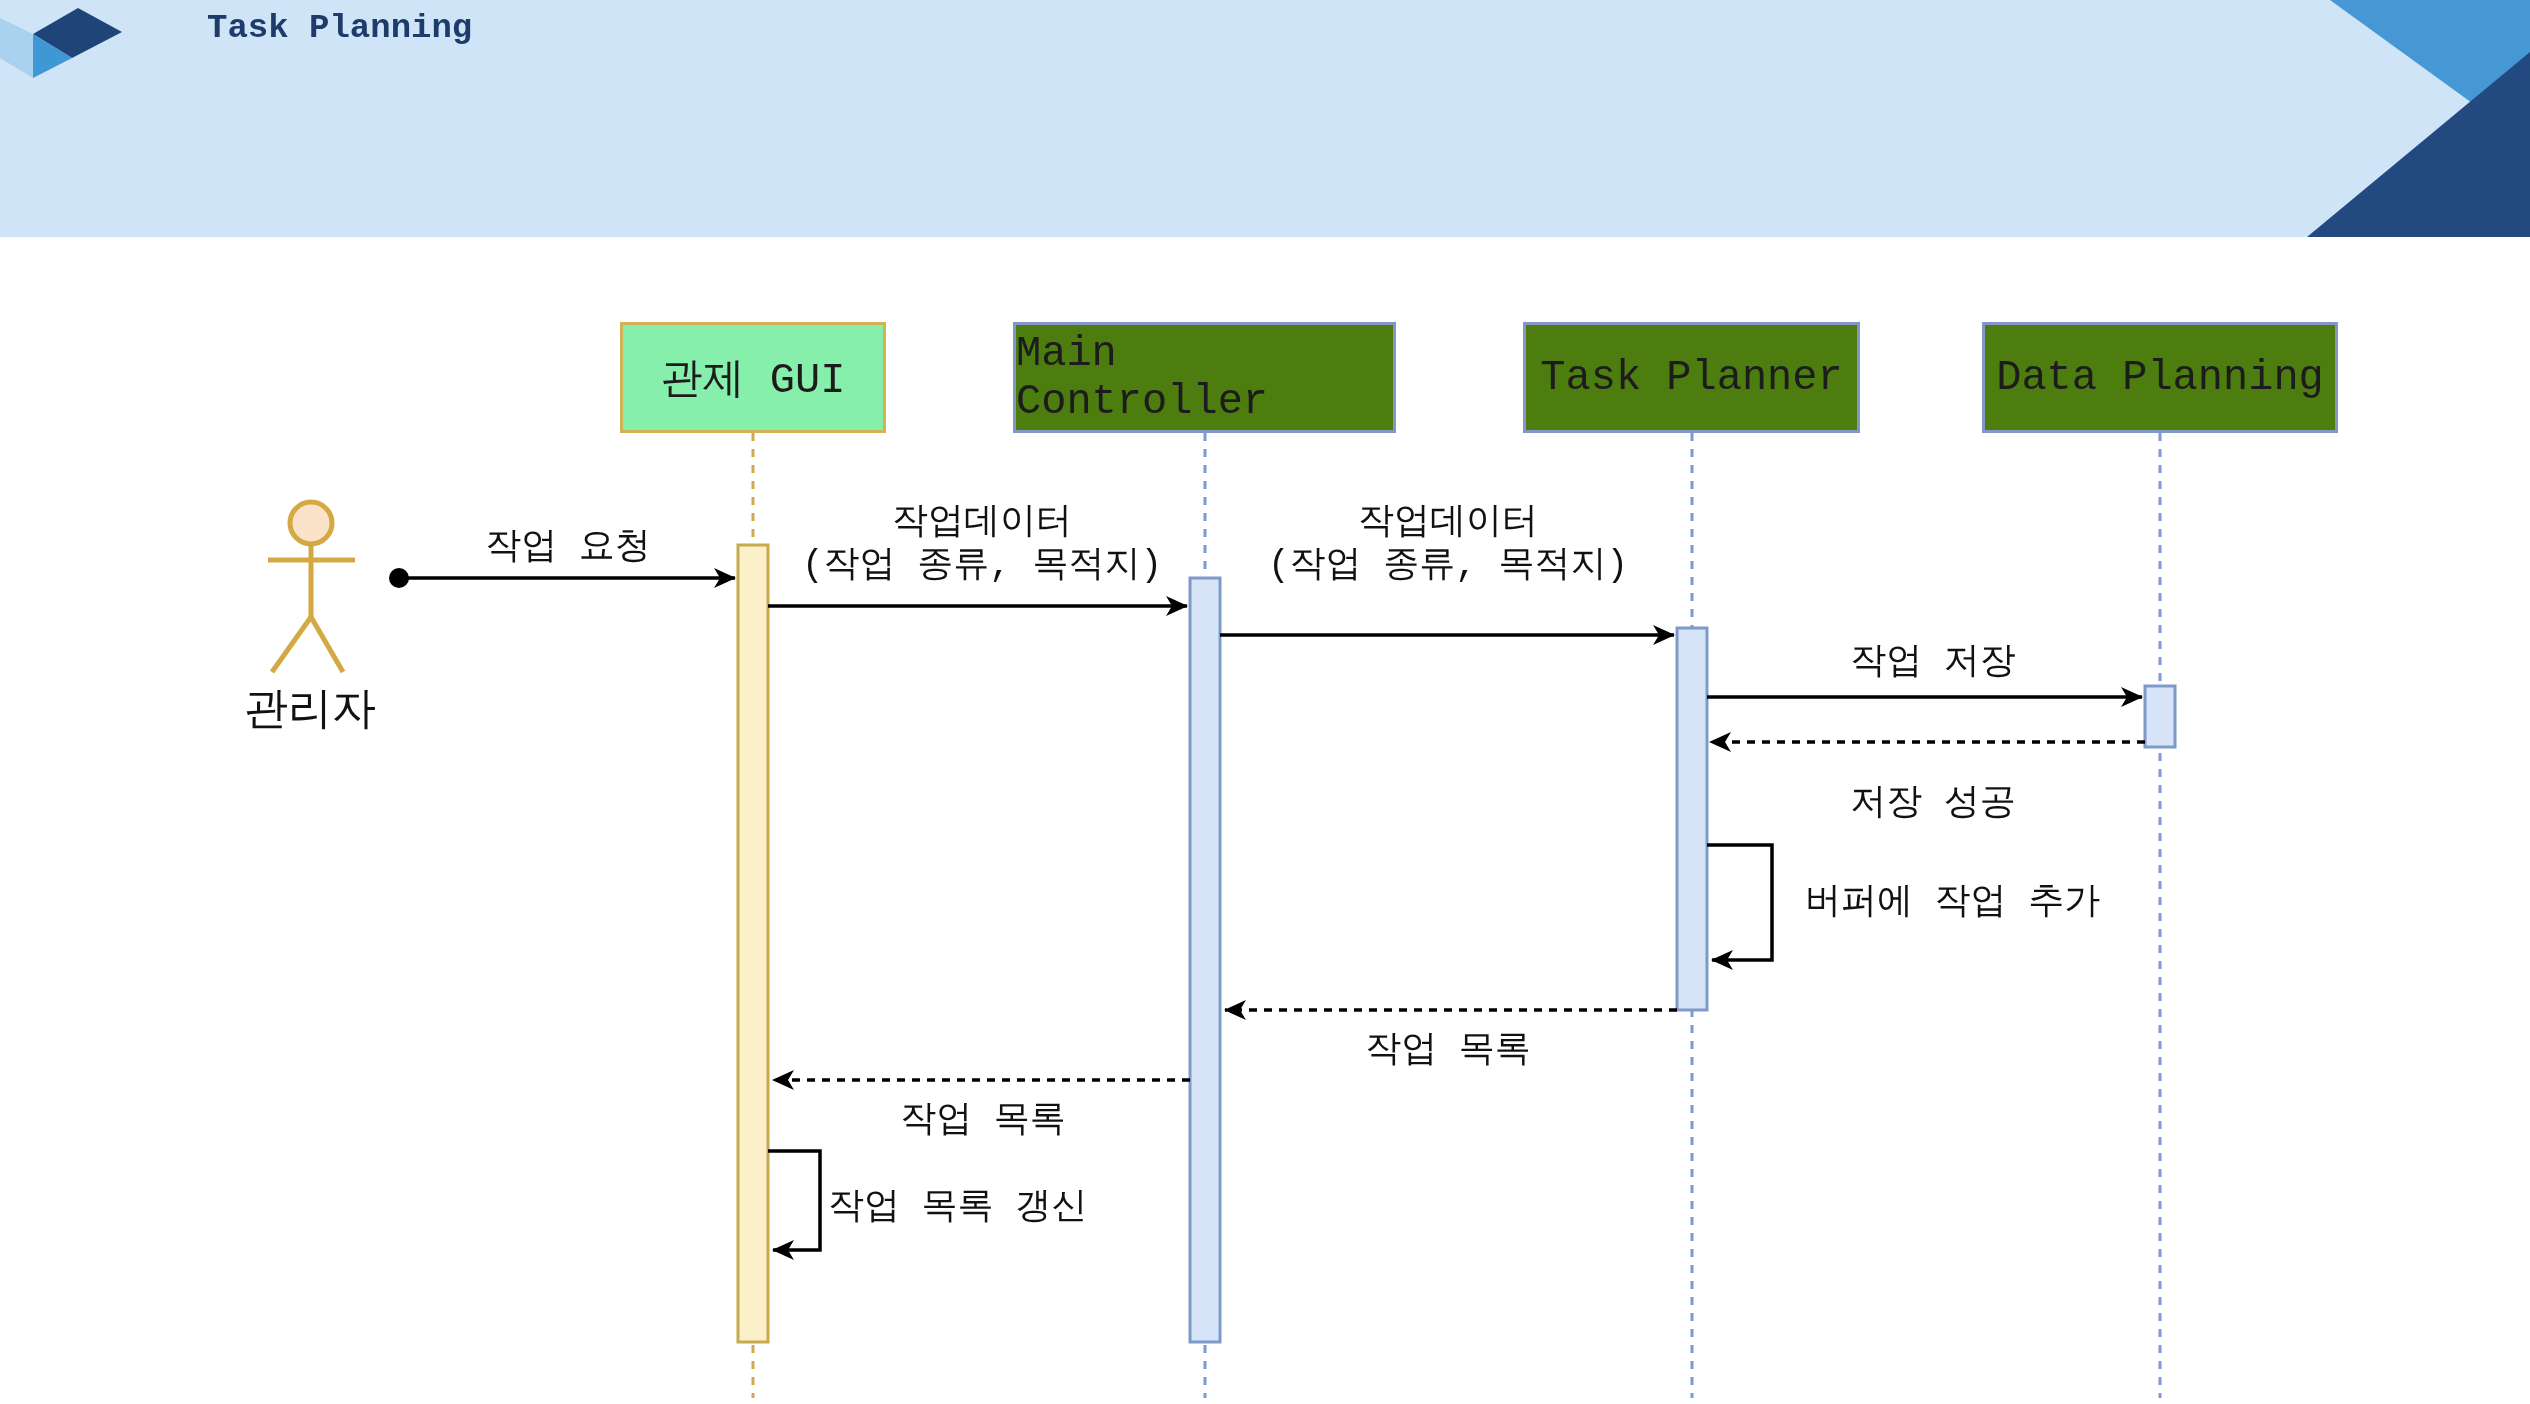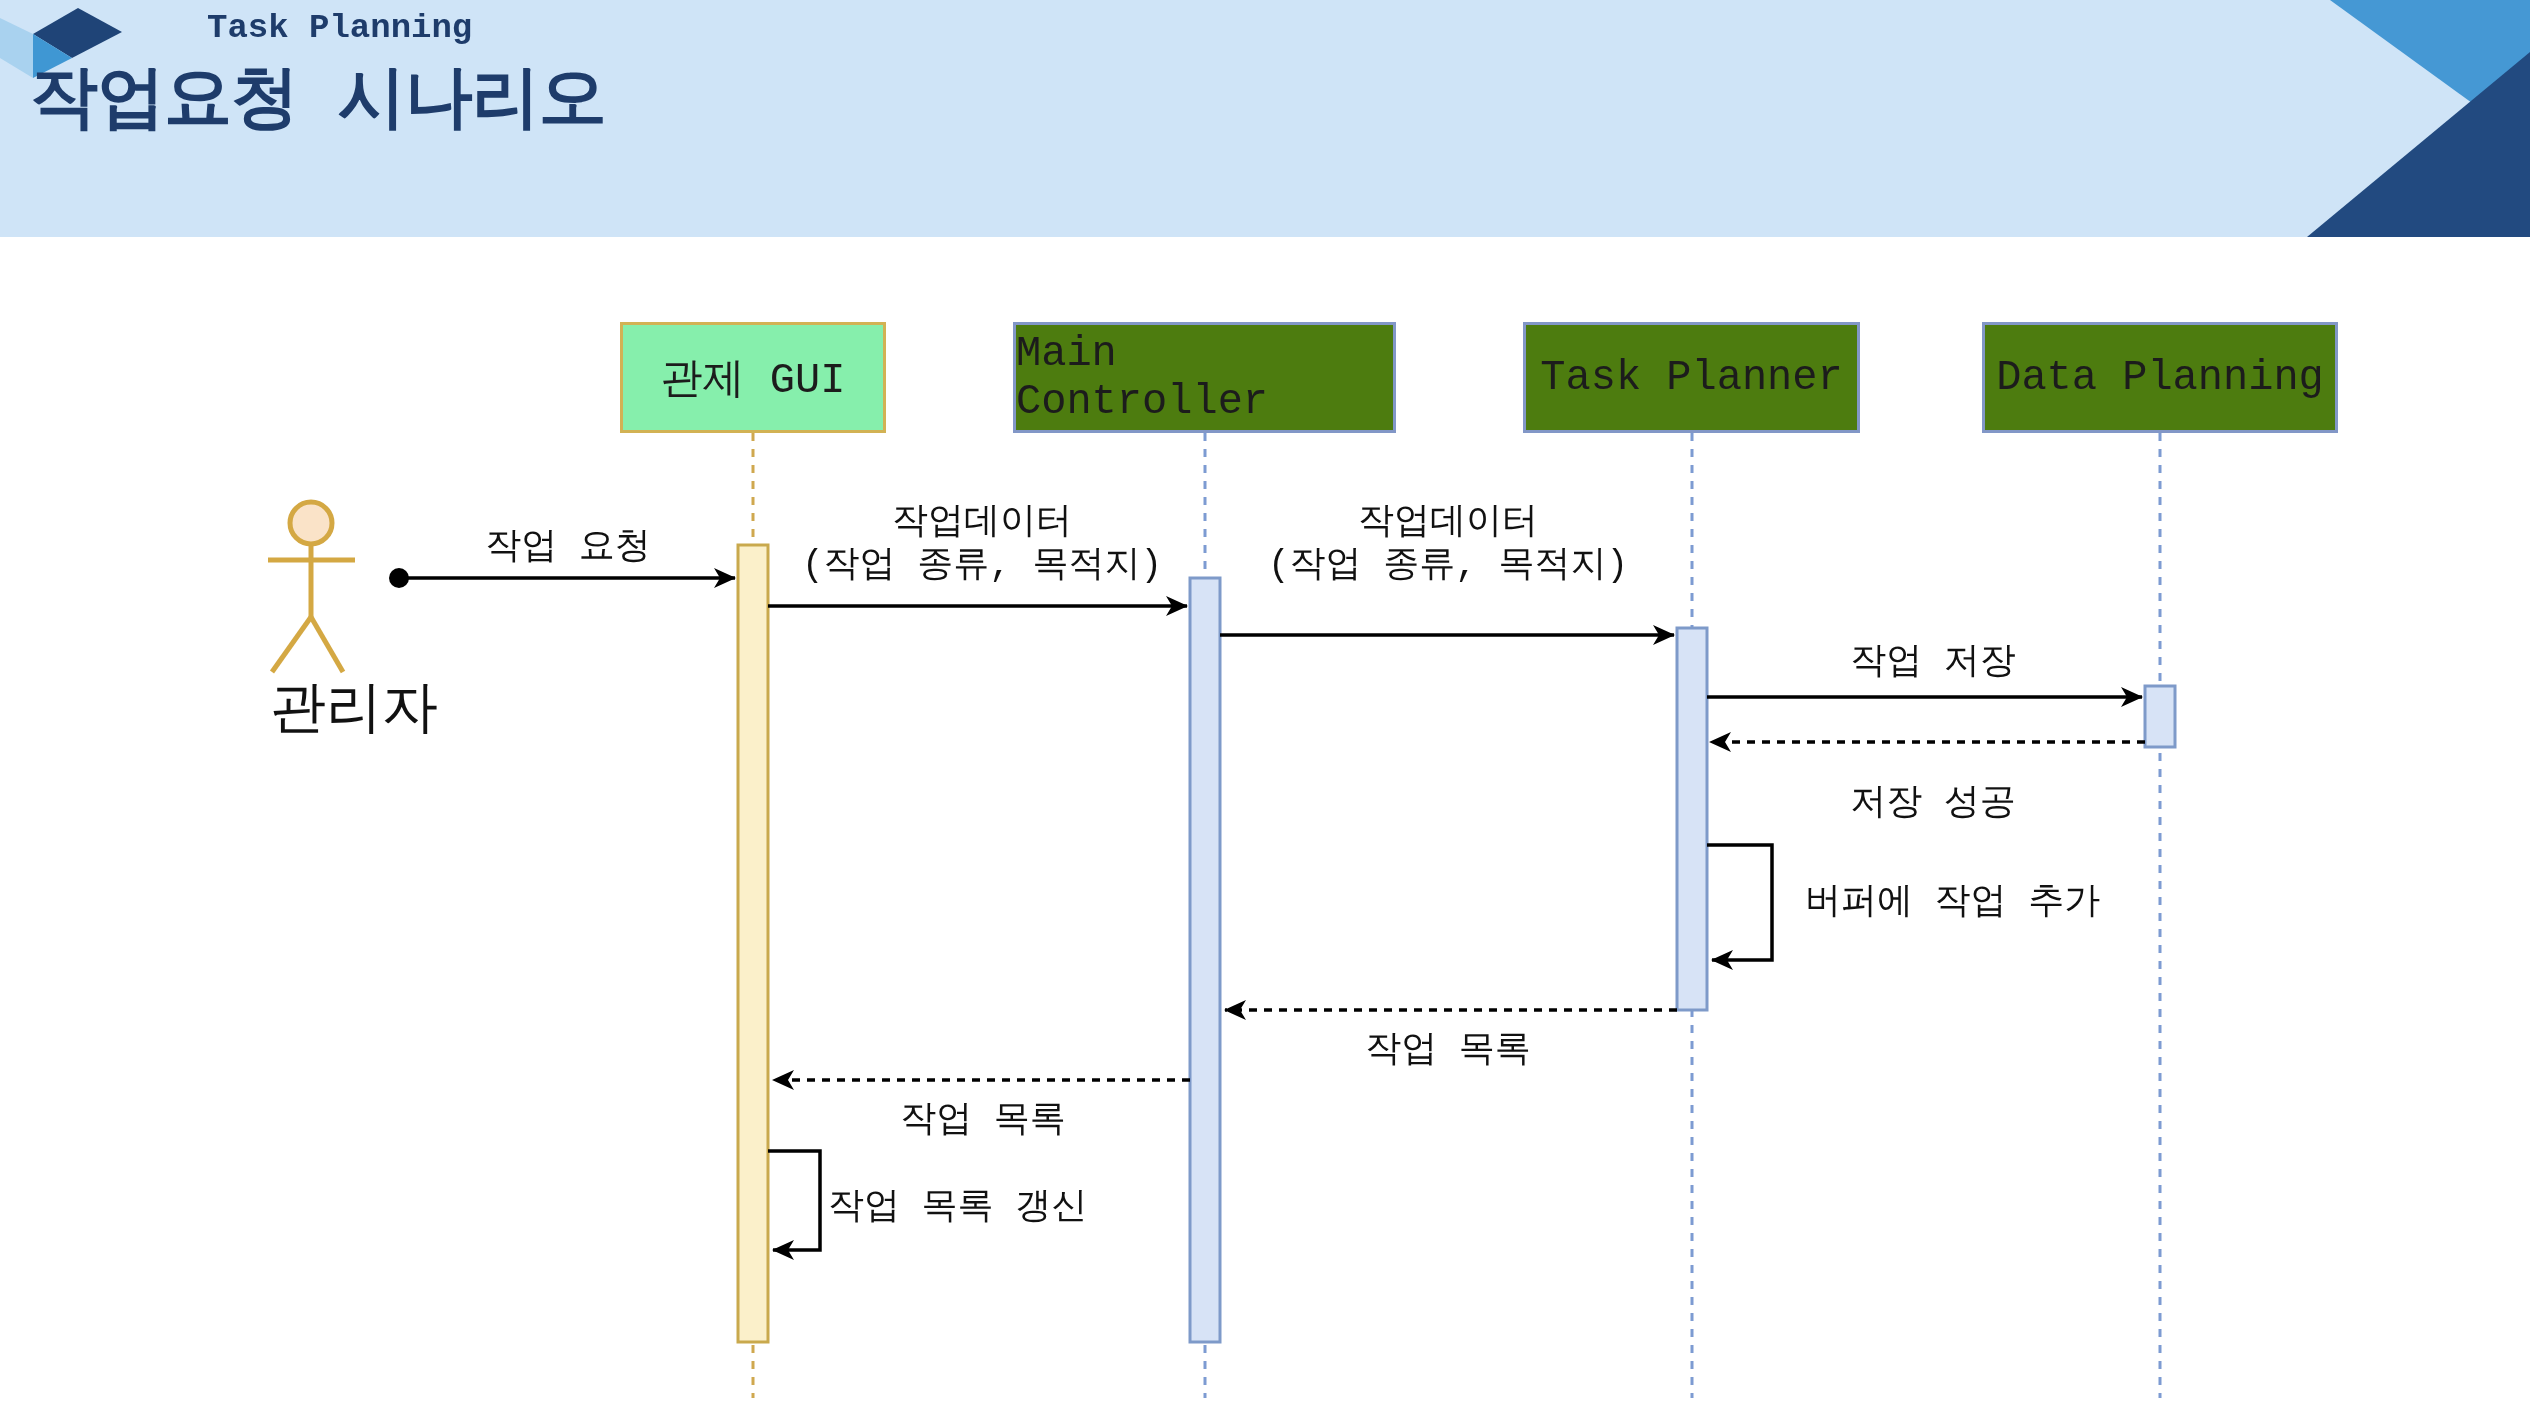--- a/index.html
+++ b/index.html
@@ -25,40 +25,39 @@
     font-size:42px;color:#1c1c1c;box-sizing:border-box;z-index:2;
   }
   .participant.blue{background:#4d7c0f;border:3px solid #8297c7;}
   .participant.yellow{background:#86efac;border:3px solid #d2b254;}
   .msg{
     position:absolute;font-size:36px;color:#111;white-space:nowrap;z-index:3;
     transform:translate(-50%,-50%);text-align:center;
   }
   .msg.left-anchor{transform:translate(0,-50%);text-align:left;}
   .actor-label{
-    position:absolute;font-size:56px;color:#111;transform:translate(-50%,-50%);z-index:3;white-space:nowrap;margin-left:44px;
+    position:absolute;font-size:44px;color:#111;transform:translate(-50%,-50%);z-index:3;white-space:nowrap;
   }
 </style>
 </head>
 <body>
 
 <div class="slide">
 
   <div class="header">
     <svg width="2530" height="237">
       <polygon points="2330,0 2530,0 2530,145" fill="#4598d4"></polygon>
       <polygon points="2307,237 2530,52 2530,237" fill="#224a80"></polygon>
     </svg>
     <svg class="logo" width="138" height="80" viewBox="0 0 138 80">
       <polygon points="0,18 33,34 33,78 0,58" fill="#a9d2ef"></polygon>
       <polygon points="33,34 78,8 122,32 72,58" fill="#1f4477"></polygon>
       <polygon points="33,34 72,58 33,78" fill="#3f97d3"></polygon>
     </svg>
     <div class="brand">Task Planning</div>
-    <div class="page-title">작업요청 시나리오</div>
   </div>
 
   <div class="participant yellow" style="left:620px;width:266px;">
     <span>관제 GUI</span>
   </div>
   <div class="participant blue" style="left:1013px;width:383px;">
     <span>Main Controller</span>
   </div>
   <div class="participant blue" style="left:1523px;width:337px;">
     <span>Task Planner</span>

